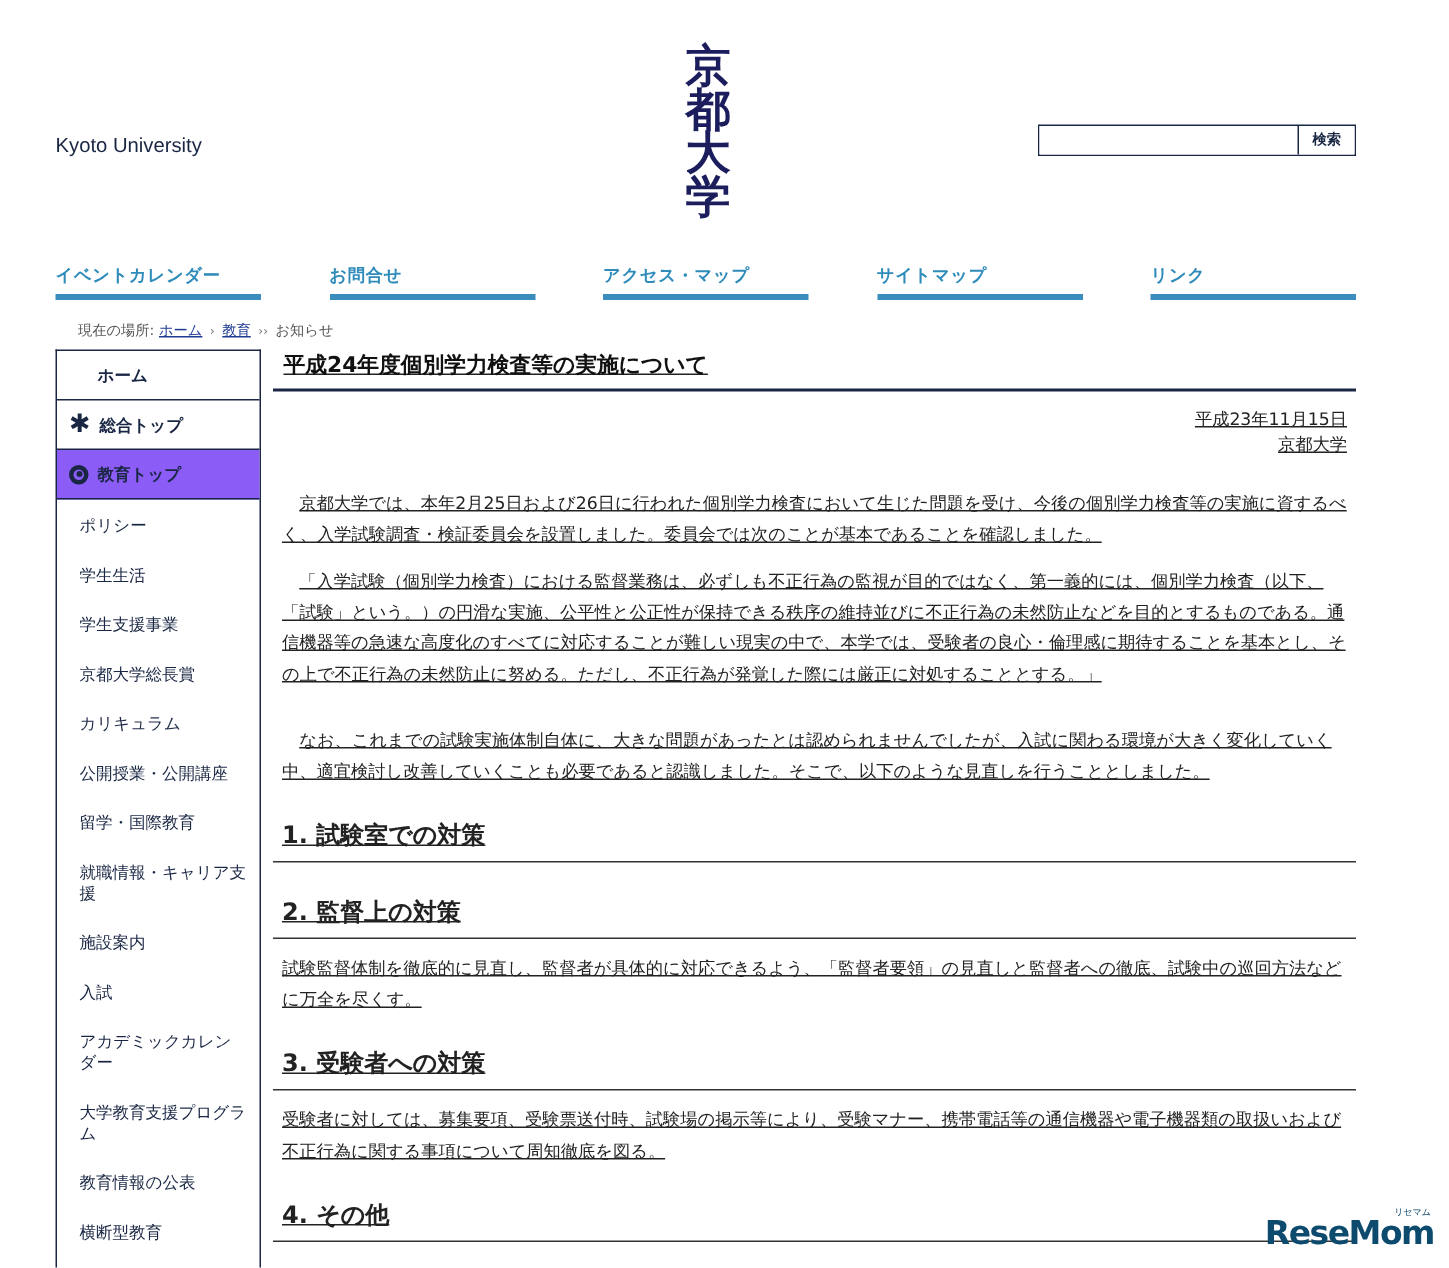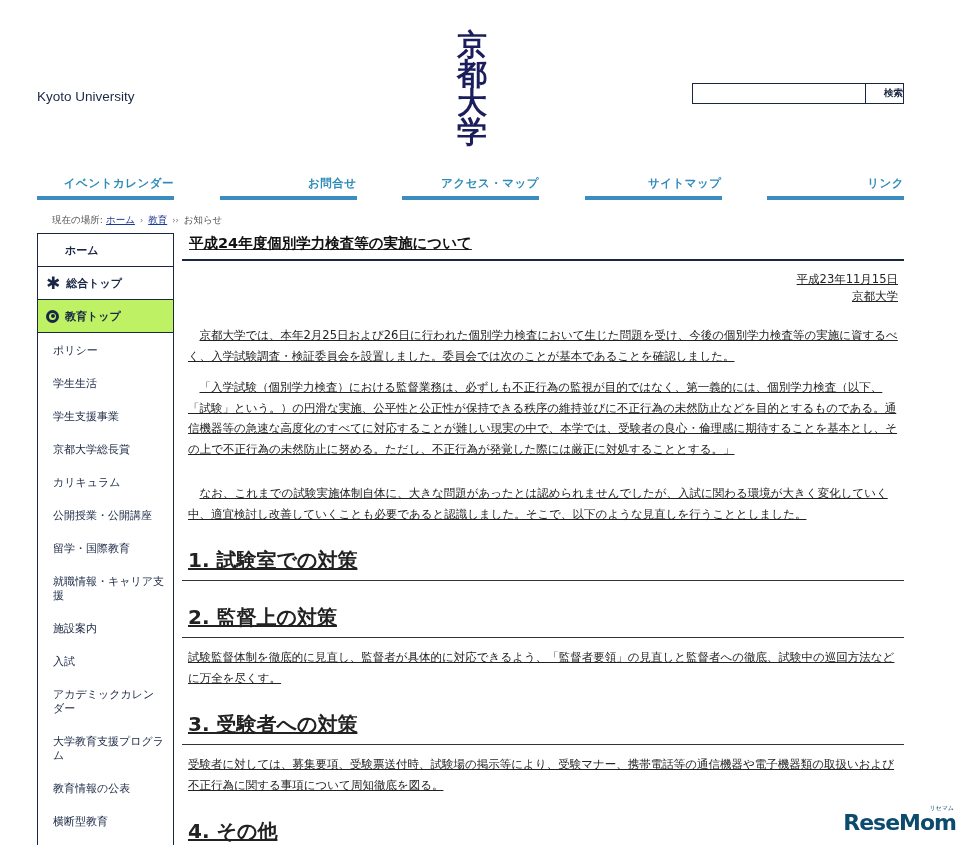--- a/index.html
+++ b/index.html
@@ -3,46 +3,46 @@
 <meta charset="utf-8">
 <style>
   * { box-sizing: border-box; margin: 0; padding: 0; }
   html, body { width: 966px; height: 845px; overflow: hidden; background: #ffffff; }
   body { font-family: "DejaVu Sans", "Liberation Sans", sans-serif; color: #222; position: relative; }
 
   .en-name { position: absolute; left: 37px; top: 89px; font-family: "Liberation Sans", sans-serif; font-size: 13.5px; color: #1a2744; }
   .logo { position: absolute; left: 452px; top: 30px; width: 40px; display: flex; flex-direction: column; align-items: center; font-family: "DejaVu Serif", "Liberation Serif", serif; font-weight: bold; font-size: 30px; line-height: 29px; color: #1b1d5c; }
   .search { position: absolute; left: 692px; top: 83px; width: 212px; height: 21px; display: flex; border: 1px solid #1a2744; }
   .search input { flex: 1; border: none; border-right: 1px solid #1a2744; outline: none; font-size: 11px; padding: 0 3px; }
-  .search button { width: 37px; border: none; background: #fff; font-size: 9.5px; font-weight: bold; color: #1a2744; font-family: "DejaVu Sans", sans-serif; cursor: pointer; text-align: right; }
+  .search button { width: 37px; border: none; background: #fff; font-size: 9.5px; font-weight: bold; color: #1a2744; font-family: "DejaVu Sans", sans-serif; cursor: pointer; }
 
   .gnav { position: absolute; left: 37px; top: 176px; width: 867px; display: flex; justify-content: space-between; }
-  .gnav a { display: block; width: 137px; text-align: right; text-decoration: none; color: #2f8cba; font-size: 11.5px; font-weight: bold; padding-bottom: 5px; border-bottom: 4px solid #3b8dbd; letter-spacing: 0.5px; }
+  .gnav a { display: block; width: 137px; text-align: left; text-decoration: none; color: #2f8cba; font-size: 11.5px; font-weight: bold; padding-bottom: 5px; border-bottom: 4px solid #3b8dbd; letter-spacing: 0.5px; }
 
   .breadcrumb { position: absolute; left: 52px; top: 214px; font-size: 9.5px; color: #555; }
   .breadcrumb a { color: #1f3a93; text-decoration: underline; }
   .breadcrumb .sep { color: #777; font-size: 8px; margin: 0 2px; }
 
   .sidebar { position: absolute; left: 37px; top: 233px; width: 137px; height: 620px; border: 1px solid #1a2744; border-bottom: none; }
   .side-top { height: 33px; border-bottom: 1px solid #1a2744; display: flex; align-items: center; font-size: 11px; font-weight: bold; color: #1a2744; }
   .side-top.home { padding-left: 27px; }
   .side-top.general { padding-left: 8px; }
-  .side-top.edu { padding-left: 8px; background: #bef264; }
+  .side-top.edu { padding-left: 8px; background: #8b5cf6; }
   .side-top .ic { margin-right: 6px; display: inline-flex; align-items: center; justify-content: center; }
   .star { font-size: 17px; font-weight: bold; color: #1a2744; line-height: 1; }
   .target { width: 13px; height: 13px; border-radius: 50%; border: 3px solid #1a2744; position: relative; }
   .target::after { content: ""; position: absolute; left: 1.5px; top: 1.5px; width: 4px; height: 4px; border-radius: 50%; background: #1a2744; }
   .side-list { padding-top: 11px; }
   .side-list a { display: block; padding: 0 8px 0 15px; font-size: 11px; line-height: 14px; color: #1a2744; text-decoration: none; margin-bottom: 19px; }
 
   .main { position: absolute; left: 182px; top: 233px; width: 722px; text-decoration: underline; }
   .title { font-size: 14.5px; font-weight: bold; color: #111; padding: 1px 0 6px 7px; border-bottom: 2px solid #1a2744; }
   .dateblock { text-align: right; font-size: 11.5px; line-height: 17px; margin-top: 10px; padding-right: 6px; }
   .para { font-size: 11.5px; line-height: 20.5px; text-indent: 1em; padding: 0 6px 0 6px; margin-top: 14px; color: #222; }
-  .sec { font-size: 20px; color: #222; padding: 0 0 6px 6px; border-bottom: 1px solid #333; margin-top: 23px; }
+  .sec { font-size: 16px; color: #222; padding: 0 0 6px 6px; border-bottom: 1px solid #333; margin-top: 23px; }
   .sec-body { font-size: 11.5px; line-height: 20.5px; padding: 0 6px; margin-top: 9px; color: #222; }
 
   .watermark { position: absolute; right: 10px; bottom: 10px; font-family: "DejaVu Sans", sans-serif; font-weight: bold; font-size: 22px; color: #0c4a6e; letter-spacing: -1px; }
   .watermark small { position: absolute; right: 2px; top: -6px; font-size: 6px; font-weight: normal; letter-spacing: 0; }
 </style>
 </head>
 <body>
 
 <div class="en-name">Kyoto University</div>
 

